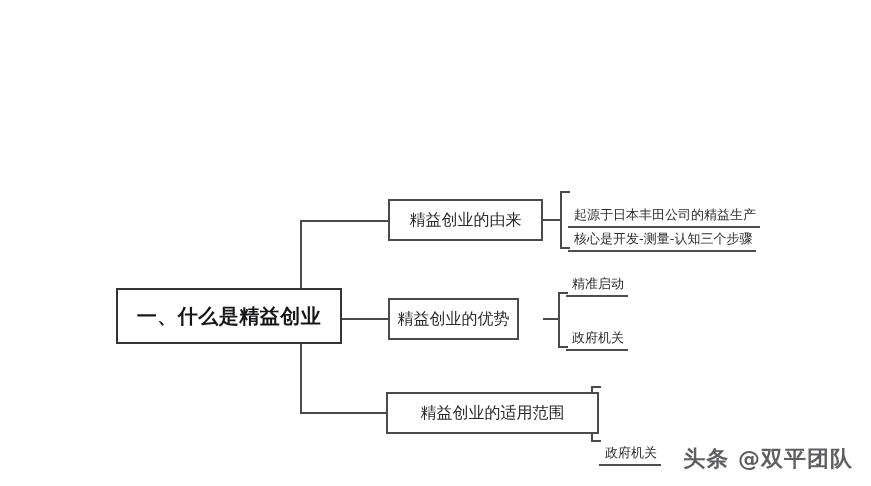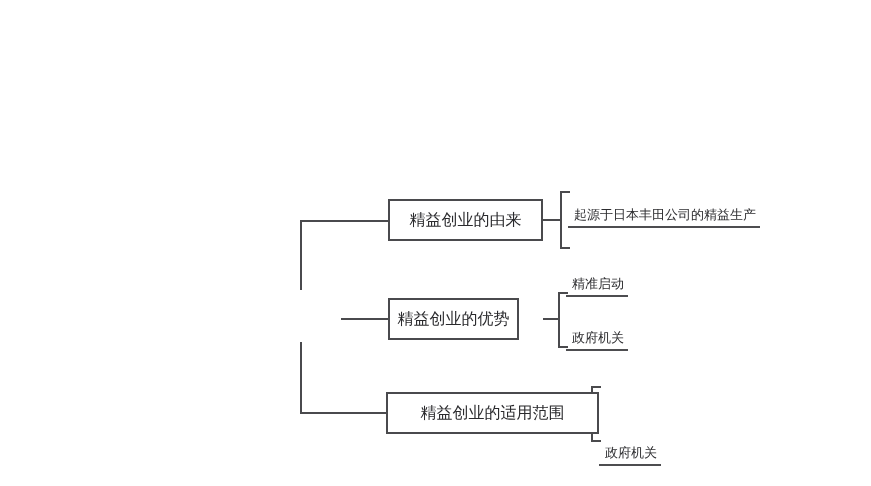--- a/index.html
+++ b/index.html
@@ -132,34 +132,39 @@
   <div class="conn conn-h" style="left:543px; top:318px; width:16px;"></div>
   <div class="conn conn-v" style="left:558px; top:292px; height:56px;"></div>
   <div class="conn conn-h" style="left:558px; top:292px; width:10px;"></div>
   <div class="conn conn-h" style="left:558px; top:346px; width:10px;"></div>
 
   <div class="conn conn-h" style="left:576px; top:412px; width:16px;"></div>
   <div class="conn conn-v" style="left:591px; top:386px; height:56px;"></div>
   <div class="conn conn-h" style="left:591px; top:386px; width:10px;"></div>
   <div class="conn conn-h" style="left:591px; top:440px; width:10px;"></div>
 
+  <div class="node root-node">
+    <span class="node-label">一、什么是精益创业</span>
+  </div>
 
   <div class="node branch-node branch-1">
     <span class="node-label">精益创业的由来</span>
   </div>
 
   <div class="node branch-node branch-2">
     <span class="node-label">精益创业的优势</span>
   </div>
 
   <div class="node branch-node branch-3">
     <span class="node-label">精益创业的适用范围</span>
   </div>
 
   <div class="leaf" style="left:568px; top:176px;margin-top:32px;">起源于日本丰田公司的精益生产</div>
+  <div class="leaf" style="left:568px; top:232px;">核心是开发-测量-认知三个步骤</div>
 
   <div class="leaf" style="left:566px; top:277px;">精准启动</div>
   <div class="leaf" style="left:566px; top:331px;">政府机关</div>
 
   <div class="leaf" style="left:599px; top:446px;">政府机关</div>
 
+  <div class="watermark">头条 @双平团队</div>
 
 </div>
 
 </body></html>

